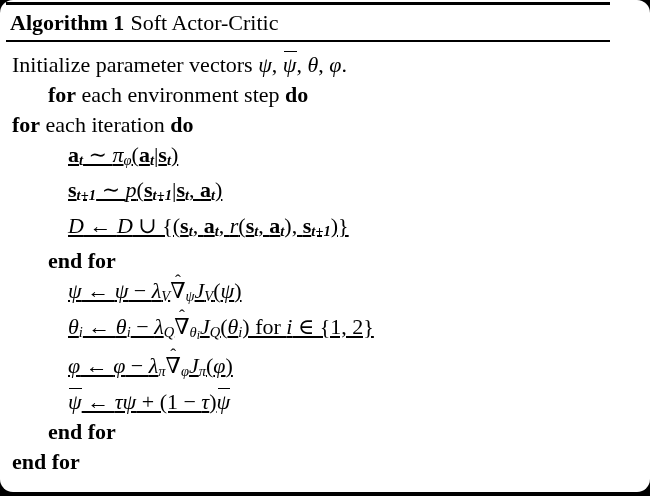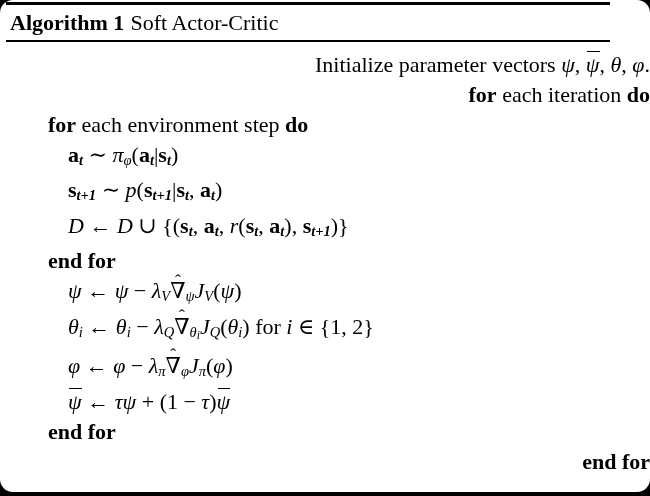--- a/index.html
+++ b/index.html
@@ -6,23 +6,23 @@
   .screen{position:relative;width:650px;height:492px;background:#000;overflow:hidden;}
   .panel{position:absolute;inset:0;border-radius:13px;background:#fff;color:#000;}
   .rule{background:#000;width:604px;margin-left:6px;}
   .rule-top{height:3px;margin-top:2px;}
   .rule-mid{height:2px;}
   .algo-header{padding:5px 0 4px 10px;font-family:"Liberation Serif","DejaVu Serif",serif;font-size:22px;line-height:26px;}
   .hdr-label{font-weight:bold;}
   .hdr-title{margin-left:0.28em;}
   .algo-body{padding-top:8px;font-family:"Liberation Serif","DejaVu Serif",serif;font-size:22px;}
   .algo-line{line-height:30px;white-space:pre;}
-  .ind0{padding-left:12px;text-align:right;}
+  .ind0{padding-left:12px;}
   .ind1{padding-left:48px;}
-  .ind2{padding-left:68px;}
+  .ind2{padding-left:68px;text-decoration:underline;}
   .st-kw{font-weight:bold;}
   .st-rm{font-style:normal;}
   .st-it{font-style:italic;}
   .st-bf{font-weight:bold;}
   .st-cal{font-style:italic;}
   .bar{position:relative;display:inline-block;}
   .bar::after{content:"";position:absolute;left:1px;right:0;top:1px;border-top:1.5px solid #000;}
   .hatwrap{position:relative;display:inline-block;}
   .hat{position:absolute;left:50%;top:-0.26em;transform:translateX(-50%);font-size:0.8em;line-height:1;font-style:normal;font-weight:normal;}
   .sub{font-size:0.66em;vertical-align:-0.24em;}
@@ -33,22 +33,22 @@
 
 <div class="screen">
   <div class="panel">
     <div class="rule rule-top"></div>
     <div class="algo-header">
       <span class="hdr-label">Algorithm 1</span><span class="hdr-title">Soft Actor-Critic</span>
     </div>
     <div class="rule rule-mid"></div>
     <div class="algo-body" id="algo-body">
         <div class="algo-line ind0"><span class="seg st-rm"><span class="base">Initialize parameter vectors </span></span><span class="seg st-it"><span class="base">ψ</span></span><span class="seg st-rm"><span class="base">, </span></span><span class="seg st-it"><span class="base bar">ψ</span></span><span class="seg st-rm"><span class="base">, </span></span><span class="seg st-it"><span class="base">θ</span></span><span class="seg st-rm"><span class="base">, </span></span><span class="seg st-it"><span class="base">φ</span></span><span class="seg st-rm"><span class="base">.</span></span></div>
+        <div class="algo-line ind1"><span class="seg st-kw"><span class="base">for</span></span><span class="seg st-rm"><span class="base"> each environment step </span></span><span class="seg st-kw"><span class="base">do</span></span></div>
         <div class="algo-line ind0"><span class="seg st-kw"><span class="base">for</span></span><span class="seg st-rm"><span class="base"> each iteration </span></span><span class="seg st-kw"><span class="base">do</span></span></div>
-        <div class="algo-line ind1"><span class="seg st-kw"><span class="base">for</span></span><span class="seg st-rm"><span class="base"> each environment step </span></span><span class="seg st-kw"><span class="base">do</span></span></div>
         <div class="algo-line ind2"><span class="seg st-bf"><span class="base">a</span><span class="sub"><span class="seg st-it"><span class="base">t</span></span></span></span><span class="seg st-rm"><span class="base"> ∼ </span></span><span class="seg st-it"><span class="base">π</span><span class="sub"><span class="seg st-it"><span class="base">φ</span></span></span></span><span class="seg st-rm"><span class="base">(</span></span><span class="seg st-bf"><span class="base">a</span><span class="sub"><span class="seg st-it"><span class="base">t</span></span></span></span><span class="seg st-rm"><span class="base">|</span></span><span class="seg st-bf"><span class="base">s</span><span class="sub"><span class="seg st-it"><span class="base">t</span></span></span></span><span class="seg st-rm"><span class="base">)</span></span></div>
         <div class="algo-line ind2"><span class="seg st-bf"><span class="base">s</span><span class="sub"><span class="seg st-it"><span class="base">t+1</span></span></span></span><span class="seg st-rm"><span class="base"> ∼ </span></span><span class="seg st-it"><span class="base">p</span></span><span class="seg st-rm"><span class="base">(</span></span><span class="seg st-bf"><span class="base">s</span><span class="sub"><span class="seg st-it"><span class="base">t+1</span></span></span></span><span class="seg st-rm"><span class="base">|</span></span><span class="seg st-bf"><span class="base">s</span><span class="sub"><span class="seg st-it"><span class="base">t</span></span></span></span><span class="seg st-rm"><span class="base">, </span></span><span class="seg st-bf"><span class="base">a</span><span class="sub"><span class="seg st-it"><span class="base">t</span></span></span></span><span class="seg st-rm"><span class="base">)</span></span></div>
         <div class="algo-line ind2"><span class="seg st-cal"><span class="base">D</span></span><span class="seg st-rm"><span class="base"> ← </span></span><span class="seg st-cal"><span class="base">D</span></span><span class="seg st-rm"><span class="base"> ∪ {(</span></span><span class="seg st-bf"><span class="base">s</span><span class="sub"><span class="seg st-it"><span class="base">t</span></span></span></span><span class="seg st-rm"><span class="base">, </span></span><span class="seg st-bf"><span class="base">a</span><span class="sub"><span class="seg st-it"><span class="base">t</span></span></span></span><span class="seg st-rm"><span class="base">, </span></span><span class="seg st-it"><span class="base">r</span></span><span class="seg st-rm"><span class="base">(</span></span><span class="seg st-bf"><span class="base">s</span><span class="sub"><span class="seg st-it"><span class="base">t</span></span></span></span><span class="seg st-rm"><span class="base">, </span></span><span class="seg st-bf"><span class="base">a</span><span class="sub"><span class="seg st-it"><span class="base">t</span></span></span></span><span class="seg st-rm"><span class="base">), </span></span><span class="seg st-bf"><span class="base">s</span><span class="sub"><span class="seg st-it"><span class="base">t+1</span></span></span></span><span class="seg st-rm"><span class="base">)}</span></span></div>
         <div class="algo-line ind1"><span class="seg st-kw"><span class="base">end for</span></span></div>
         <div class="algo-line ind2"><span class="seg st-it"><span class="base">ψ</span></span><span class="seg st-rm"><span class="base"> ← </span></span><span class="seg st-it"><span class="base">ψ</span></span><span class="seg st-rm"><span class="base"> − </span></span><span class="seg st-it"><span class="base">λ</span><span class="sub"><span class="seg st-it"><span class="base">V</span></span></span></span><span class="seg st-rm"><span class="base hatwrap">∇<span class="hat">ˆ</span></span><span class="sub"><span class="seg st-it"><span class="base">ψ</span></span></span></span><span class="seg st-it"><span class="base">J</span><span class="sub"><span class="seg st-it"><span class="base">V</span></span></span></span><span class="seg st-rm"><span class="base">(</span></span><span class="seg st-it"><span class="base">ψ</span></span><span class="seg st-rm"><span class="base">)</span></span></div>
         <div class="algo-line ind2"><span class="seg st-it"><span class="base">θ</span><span class="sub"><span class="seg st-it"><span class="base">i</span></span></span></span><span class="seg st-rm"><span class="base"> ← </span></span><span class="seg st-it"><span class="base">θ</span><span class="sub"><span class="seg st-it"><span class="base">i</span></span></span></span><span class="seg st-rm"><span class="base"> − </span></span><span class="seg st-it"><span class="base">λ</span><span class="sub"><span class="seg st-it"><span class="base">Q</span></span></span></span><span class="seg st-rm"><span class="base hatwrap">∇<span class="hat">ˆ</span></span><span class="sub"><span class="seg st-it"><span class="base">θ</span><span class="sub"><span class="seg st-it"><span class="base">i</span></span></span></span></span></span><span class="seg st-it"><span class="base">J</span><span class="sub"><span class="seg st-it"><span class="base">Q</span></span></span></span><span class="seg st-rm"><span class="base">(</span></span><span class="seg st-it"><span class="base">θ</span><span class="sub"><span class="seg st-it"><span class="base">i</span></span></span></span><span class="seg st-rm"><span class="base">) for </span></span><span class="seg st-it"><span class="base">i</span></span><span class="seg st-rm"><span class="base"> ∈ {1, 2}</span></span></div>
         <div class="algo-line ind2"><span class="seg st-it"><span class="base">φ</span></span><span class="seg st-rm"><span class="base"> ← </span></span><span class="seg st-it"><span class="base">φ</span></span><span class="seg st-rm"><span class="base"> − </span></span><span class="seg st-it"><span class="base">λ</span><span class="sub"><span class="seg st-it"><span class="base">π</span></span></span></span><span class="seg st-rm"><span class="base hatwrap">∇<span class="hat">ˆ</span></span><span class="sub"><span class="seg st-it"><span class="base">φ</span></span></span></span><span class="seg st-it"><span class="base">J</span><span class="sub"><span class="seg st-it"><span class="base">π</span></span></span></span><span class="seg st-rm"><span class="base">(</span></span><span class="seg st-it"><span class="base">φ</span></span><span class="seg st-rm"><span class="base">)</span></span></div>
         <div class="algo-line ind2"><span class="seg st-it"><span class="base bar">ψ</span></span><span class="seg st-rm"><span class="base"> ← </span></span><span class="seg st-it"><span class="base">τψ</span></span><span class="seg st-rm"><span class="base"> + (1 − </span></span><span class="seg st-it"><span class="base">τ</span></span><span class="seg st-rm"><span class="base">)</span></span><span class="seg st-it"><span class="base bar">ψ</span></span></div>
         <div class="algo-line ind1"><span class="seg st-kw"><span class="base">end for</span></span></div>
         <div class="algo-line ind0"><span class="seg st-kw"><span class="base">end for</span></span></div>

